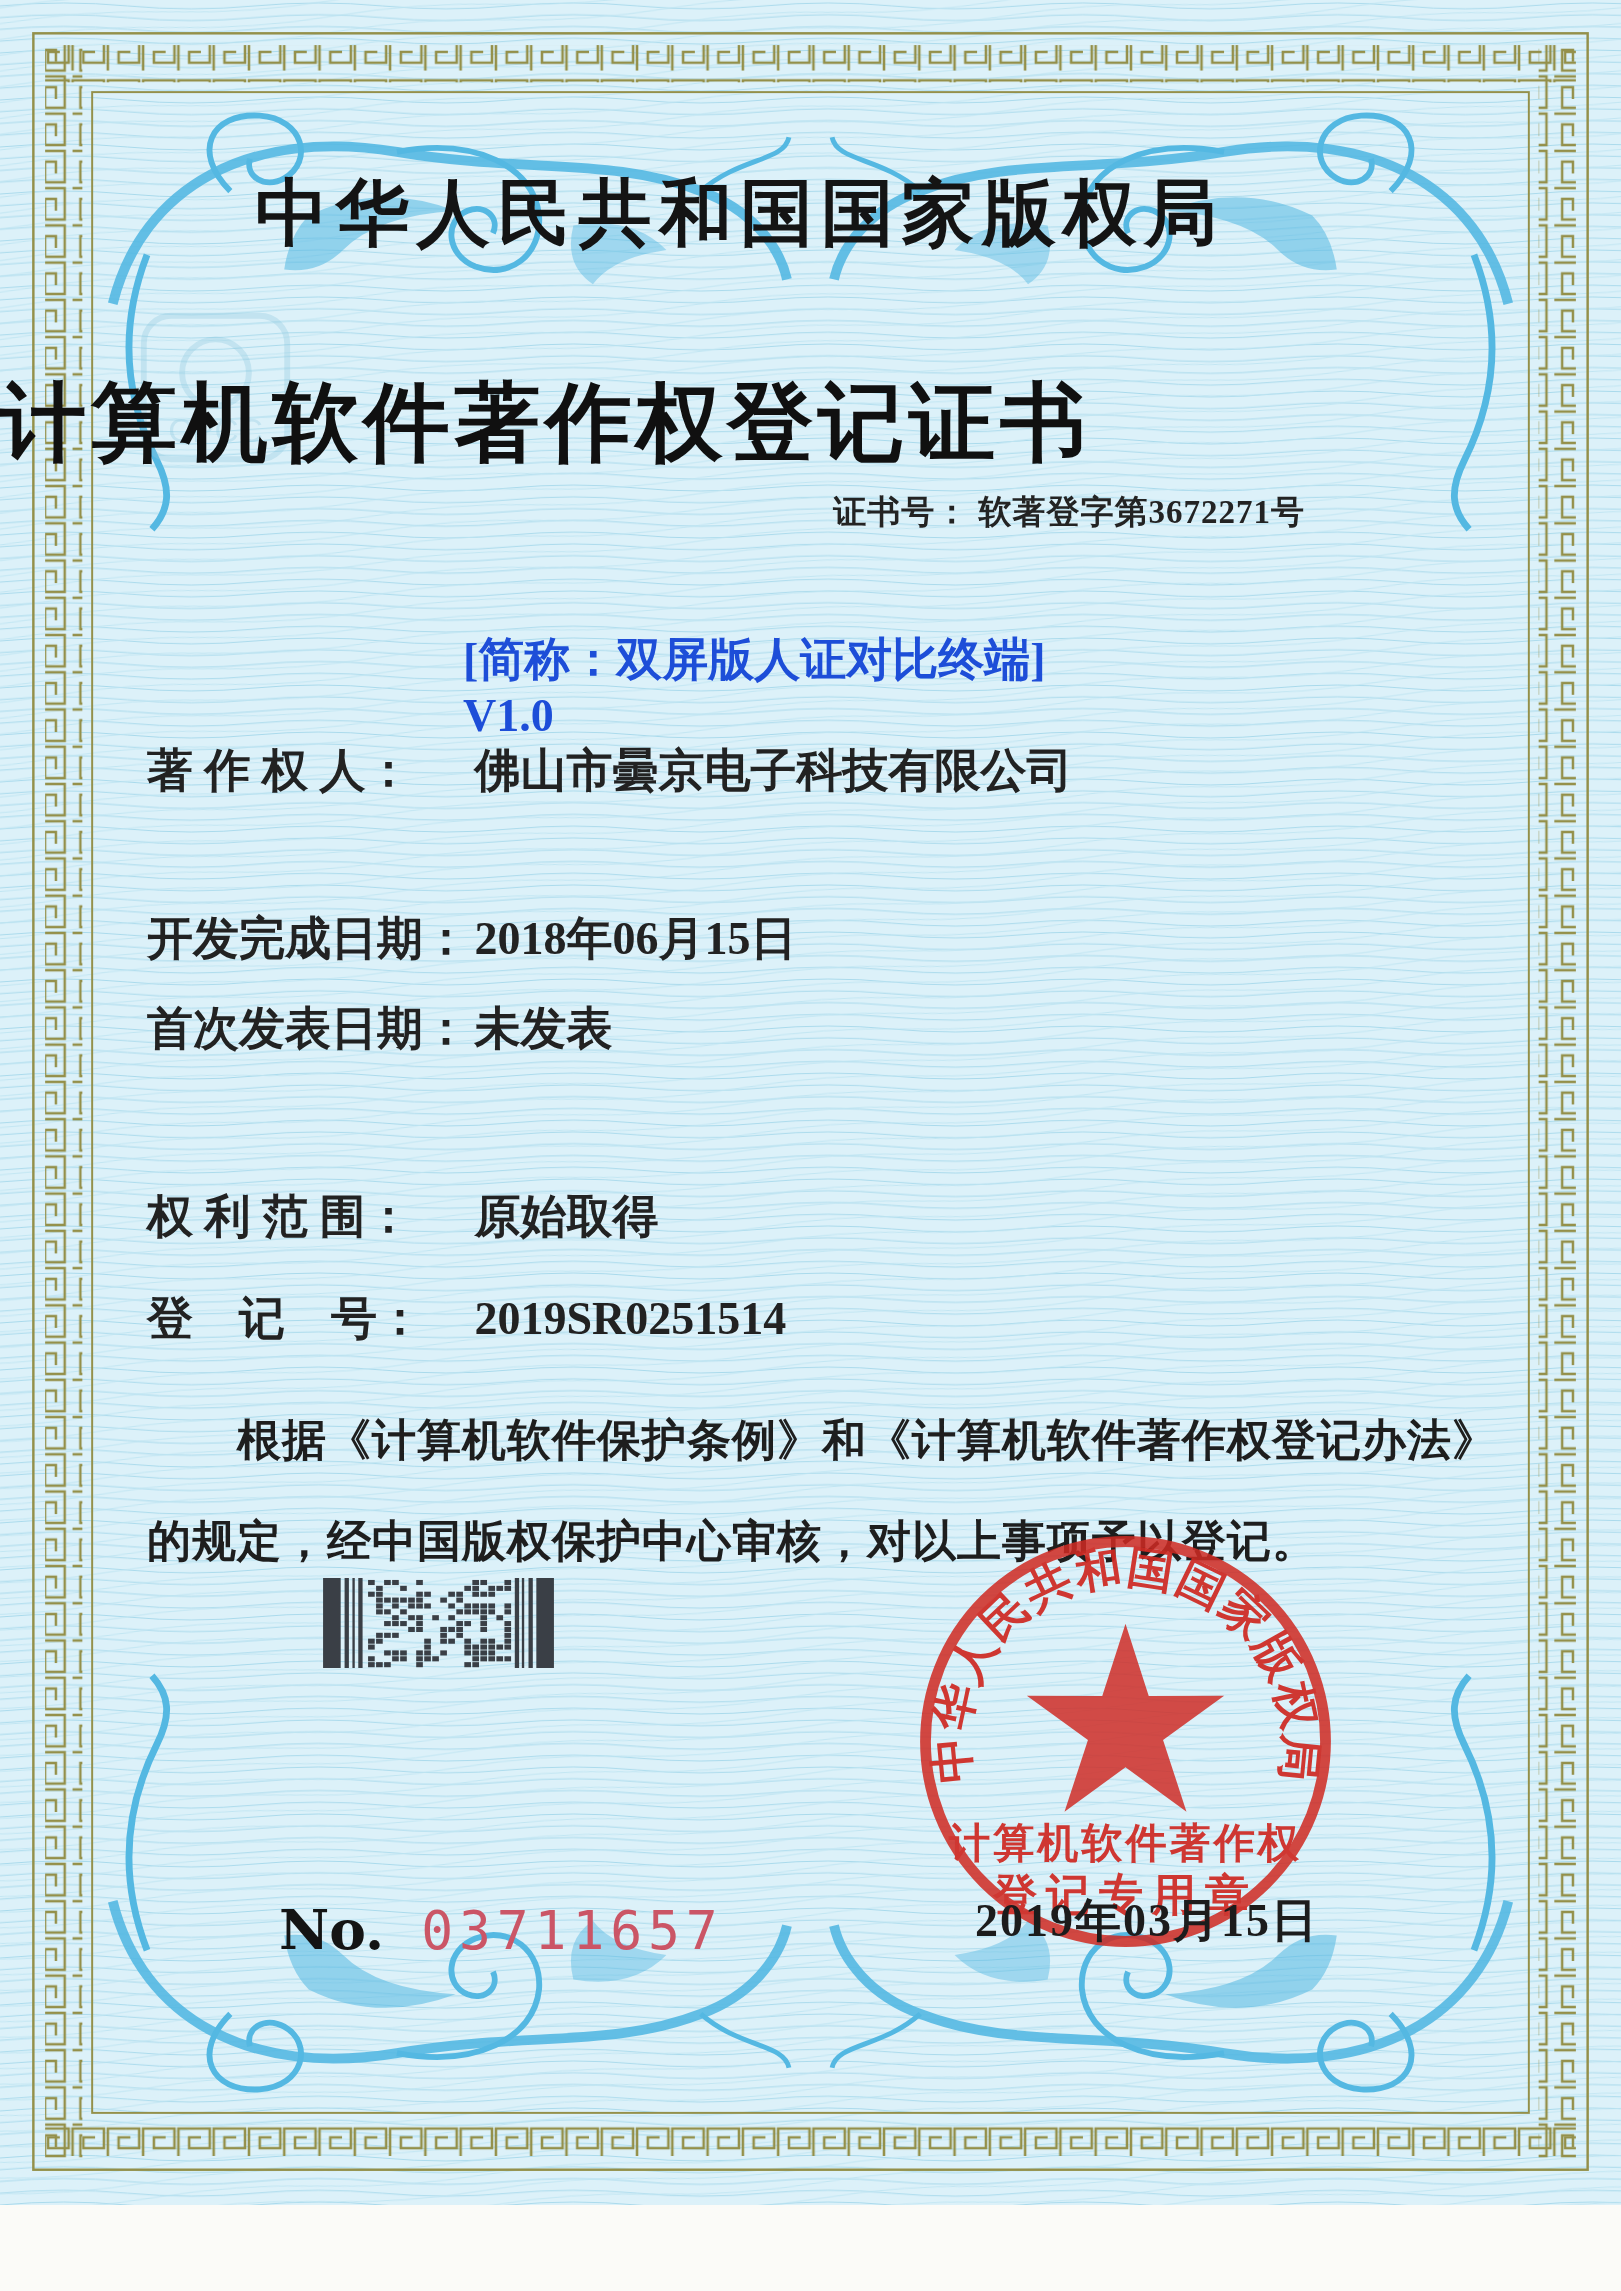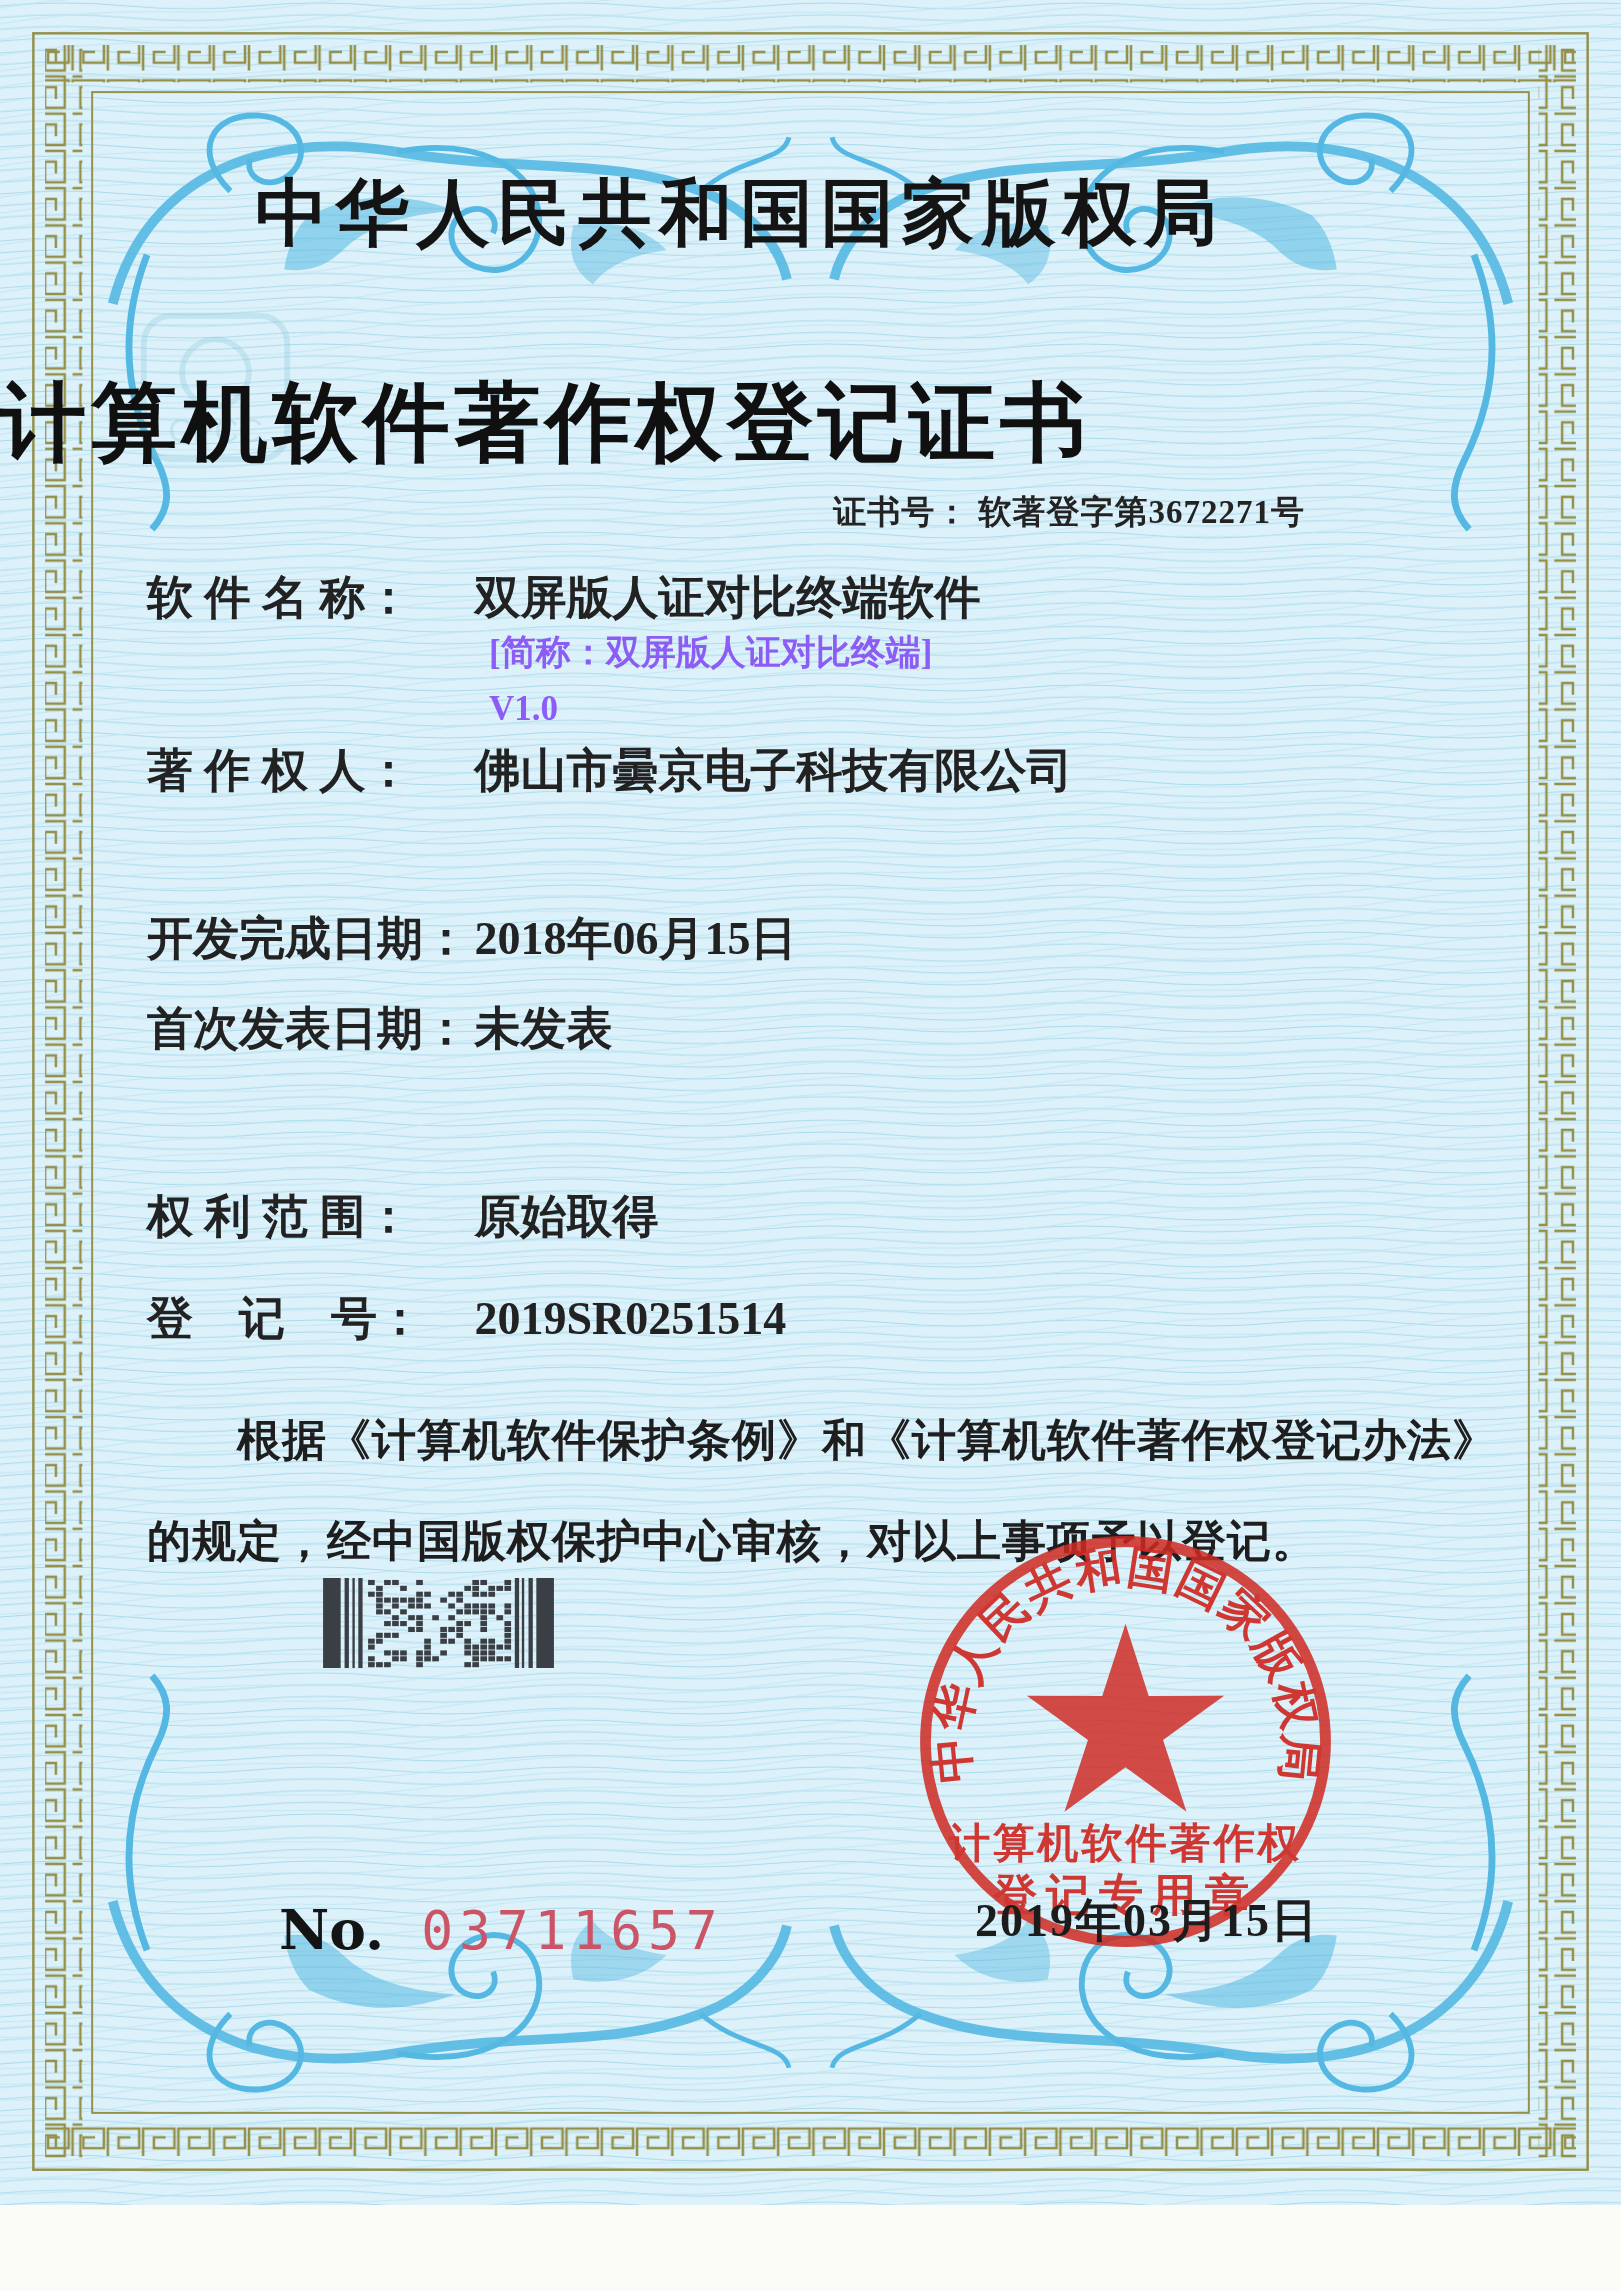--- a/index.html
+++ b/index.html
@@ -15,21 +15,21 @@
   .content{position:absolute;left:0;top:0;width:1621px;height:2205px;z-index:2;border-radius:15px;}
   .authority-title{position:absolute;left:0;top:165px;width:1480px;text-align:center;
        font-size:73px;font-weight:700;letter-spacing:7.8px;color:#141414;}
   .cert-title{position:absolute;left:0;top:365px;width:1500px;
        font-size:86px;font-weight:800;letter-spacing:4.9px;color:#101010;}
   .certno{position:absolute;top:490px;right:316px;font-size:33px;font-weight:700;
        color:#232323;letter-spacing:1px;}
   .row{position:absolute;left:147px;font-size:46px;font-weight:700;color:#222;
        white-space:nowrap;}
   .row .lbl{display:inline-block;width:316px;}
-  .cont-line{position:absolute;left:489px;font-size:35px;font-weight:700;color:#8b5cf6;
+  .cont-line{position:absolute;left:463px;font-size:46px;font-weight:700;color:#1d4ed8;
        white-space:nowrap;}
   .statement{position:absolute;left:147px;top:1390px;width:1364px;font-size:44px;
        font-weight:600;color:#1e1e1e;line-height:101px;text-indent:90px;letter-spacing:1px;}
   .barcode{position:absolute;left:323px;top:1578px;width:231px;height:90px;z-index:3;}
   .seal{position:absolute;left:900px;top:1516px;width:451px;height:451px;z-index:4;
        opacity:.93;}
   .seal-date{position:absolute;left:975px;top:1890px;font-size:46px;font-weight:700;
        letter-spacing:2px;color:#1c1c1c;z-index:5;}
   .serial{position:absolute;left:279px;top:1870px;z-index:3;white-space:nowrap;margin-top:27px;}
   .serial .no-label{font-family:"DejaVu Serif",serif;font-size:55px;font-weight:600;color:#141414;}
@@ -96,24 +96,20 @@
 
       <div class="authority-title">中华人民共和国国家版权局</div>
 
       <div class="cert-title">计算机软件著作权登记证书</div>
 
       <div class="certno">
         <span>证书号：</span>
         <span>软著登字第3672271号</span>
       </div>
 
-      <div class="row" style="top:567px">
-        <span class="lbl">软 件 名 称：</span>
-        <span class="val">双屏版人证对比终端软件</span>
-      </div>
       <div class="cont-line" style="top:629px">[简称：双屏版人证对比终端]</div>
       <div class="cont-line" style="top:689px">V1.0</div>
 
       <div class="row" style="top:740px">
         <span class="lbl">著 作 权 人：</span>
         <span class="val">佛山市曇京电子科技有限公司</span>
       </div>
 
       <div class="row" style="top:908px">
         <span class="lbl">开发完成日期：</span>

